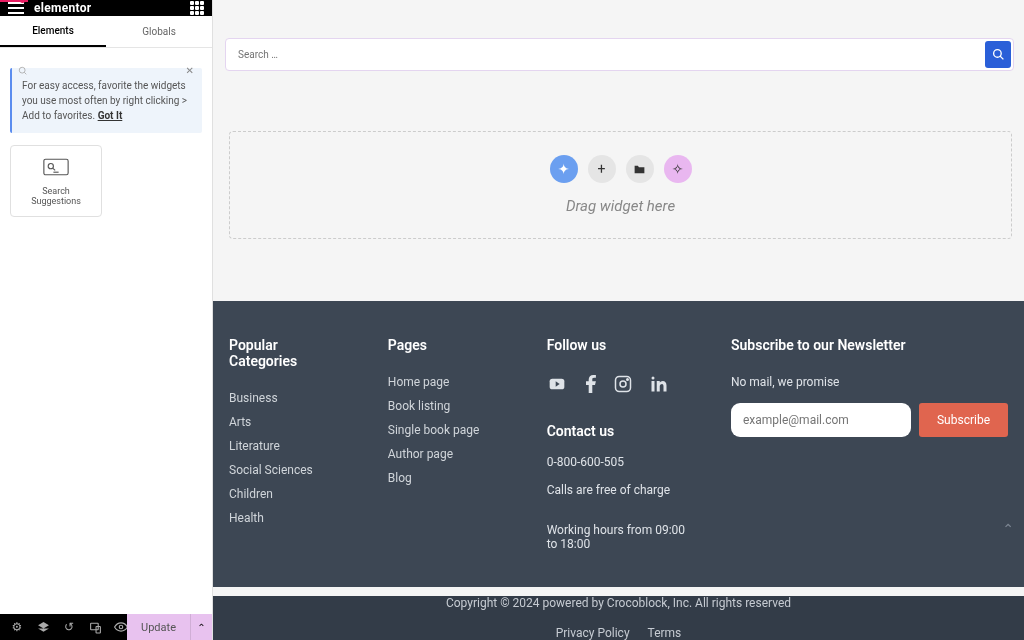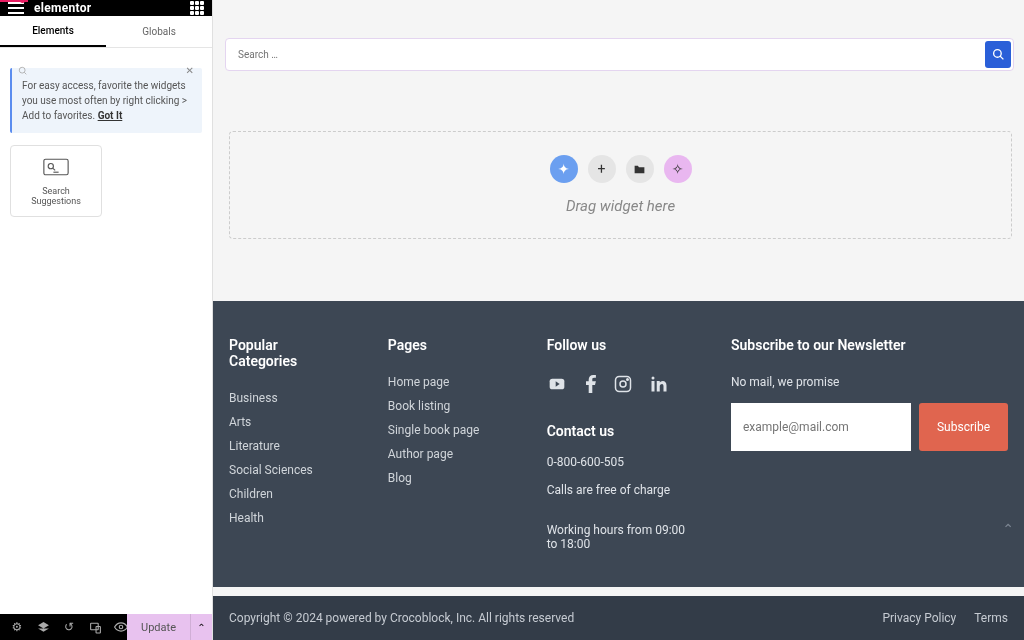--- a/index.html
+++ b/index.html
@@ -62,24 +62,24 @@
 .col-cat { width: 140px; }
 .col-pages { width: 140px; }
 .col-follow { width: 170px; }
 .col-sub { flex: 1; }
 .socials { display: flex; gap: 18px; margin-bottom: 26px; }
 .socials span { cursor: pointer; font-size: 18px; }
 .follow-sub { margin-top: 10px; }
 .follow-sub h4 { margin-bottom: 16px; }
 .follow-sub .info { font-size: 12px; margin-bottom: 14px; }
 .sub-row { display: flex; gap: 8px; margin-top: 14px; }
-.sub-input { flex: 1; max-width: 196px; padding: 10px 12px; border: none; border-radius: 0; font-size: 12px; outline: none; color: #888; }
-.sub-btn { background: #e0654f; color: #fff; border: none; padding: 17px 18px; border-radius: 3px; font-size: 12px; cursor: pointer; }
-
-.footer-bar { position: absolute; left: 213px; bottom: 0; right: 0; height: 44px; background: #333c48; color: #c6cbd2; display: flex; align-items: center; justify-content: space-between; padding: 0 16px; font-size: 12px; }
+.sub-input { flex: 1; max-width: 196px; padding: 10px 12px; border: none; border-radius: 9px; font-size: 12px; outline: none; color: #888; }
+.sub-btn { background: #e0654f; color: #fff; border: none; padding: 10px 18px; border-radius: 3px; font-size: 12px; cursor: pointer; }
+
+.footer-bar { position: absolute; left: 213px; bottom: 0; right: 0; height: 44px; background: #333c48; color: #c6cbd2; display: flex; align-items: center; justify-content: space-between; padding: 0 16px; font-size: 12px; flex-direction: column; }
 .footer-bar .right { display: flex; gap: 18px; }
 .footer-bar .right span { cursor: pointer; }
 .go-top { position: absolute; right: 10px; bottom: 50px; color: #7b8591; font-size: 14px; cursor: pointer; }
 </style>
 </head>
 <body>
 
 <div class="sidebar">
   <div class="sidebar-header">
     <div style="display:flex;align-items:center;gap:10px">

